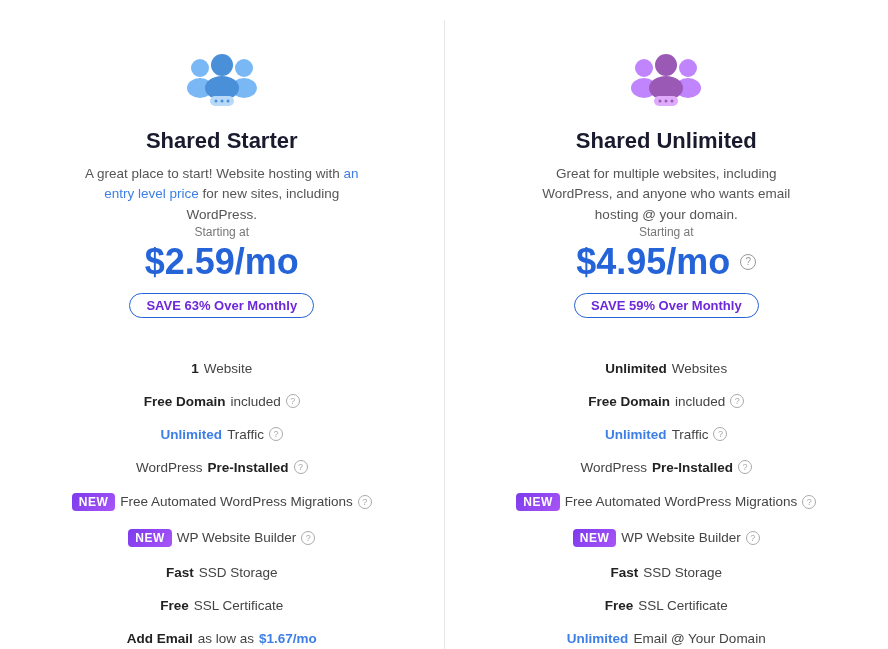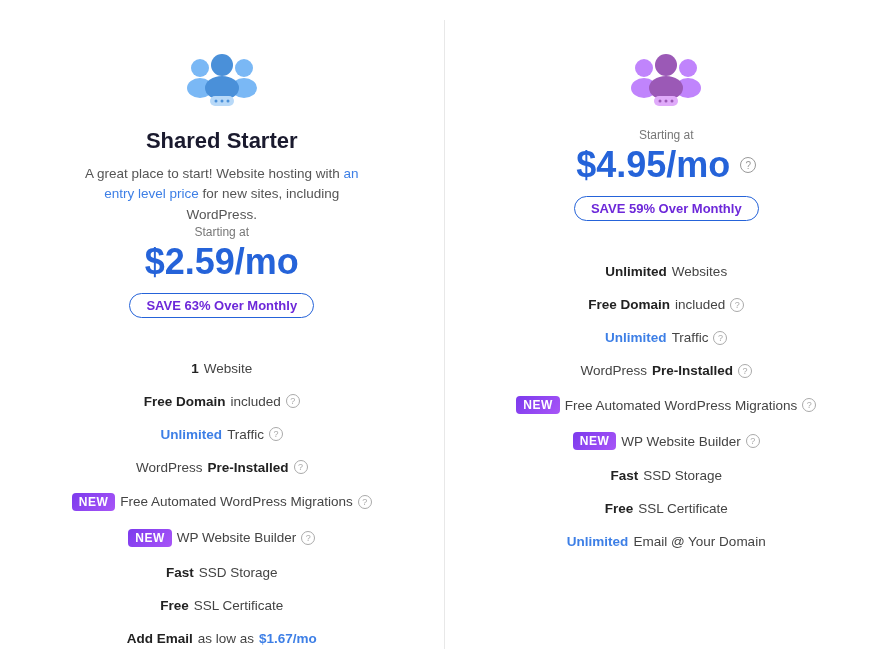--- a/index.html
+++ b/index.html
@@ -226,20 +226,22 @@
     <ellipse cx="62" cy="38" rx="13" ry="10" fill="#c084fc"></ellipse>
 
     <circle cx="40" cy="15" r="11" fill="#9b59b6"></circle>
     <ellipse cx="40" cy="38" rx="17" ry="12" fill="#9b59b6"></ellipse>
 
     <rect x="28" y="46" width="24" height="10" rx="5" fill="#e0aafa"></rect>
     <circle cx="34" cy="51" r="1.5" fill="#9b59b6"></circle>
     <circle cx="40" cy="51" r="1.5" fill="#9b59b6"></circle>
     <circle cx="46" cy="51" r="1.5" fill="#9b59b6"></circle>
   </svg></div>
+    <div class="plan-title">Shared Unlimited</div>
+    <div class="plan-desc"><span>Great for multiple websites, including WordPress, and anyone who wants email hosting @ your domain.</span></div>
     <div class="starting-at">Starting at</div>
     <div class="price">
       $4.95/mo<span class="price-help">?</span>
     </div>
     <div class="save-badge">SAVE 59% Over Monthly</div>
     <div class="features-list">
       <div class="feature-item">
           <span class="feature-bold">Unlimited</span>
           <span> Websites</span>
         </div>

